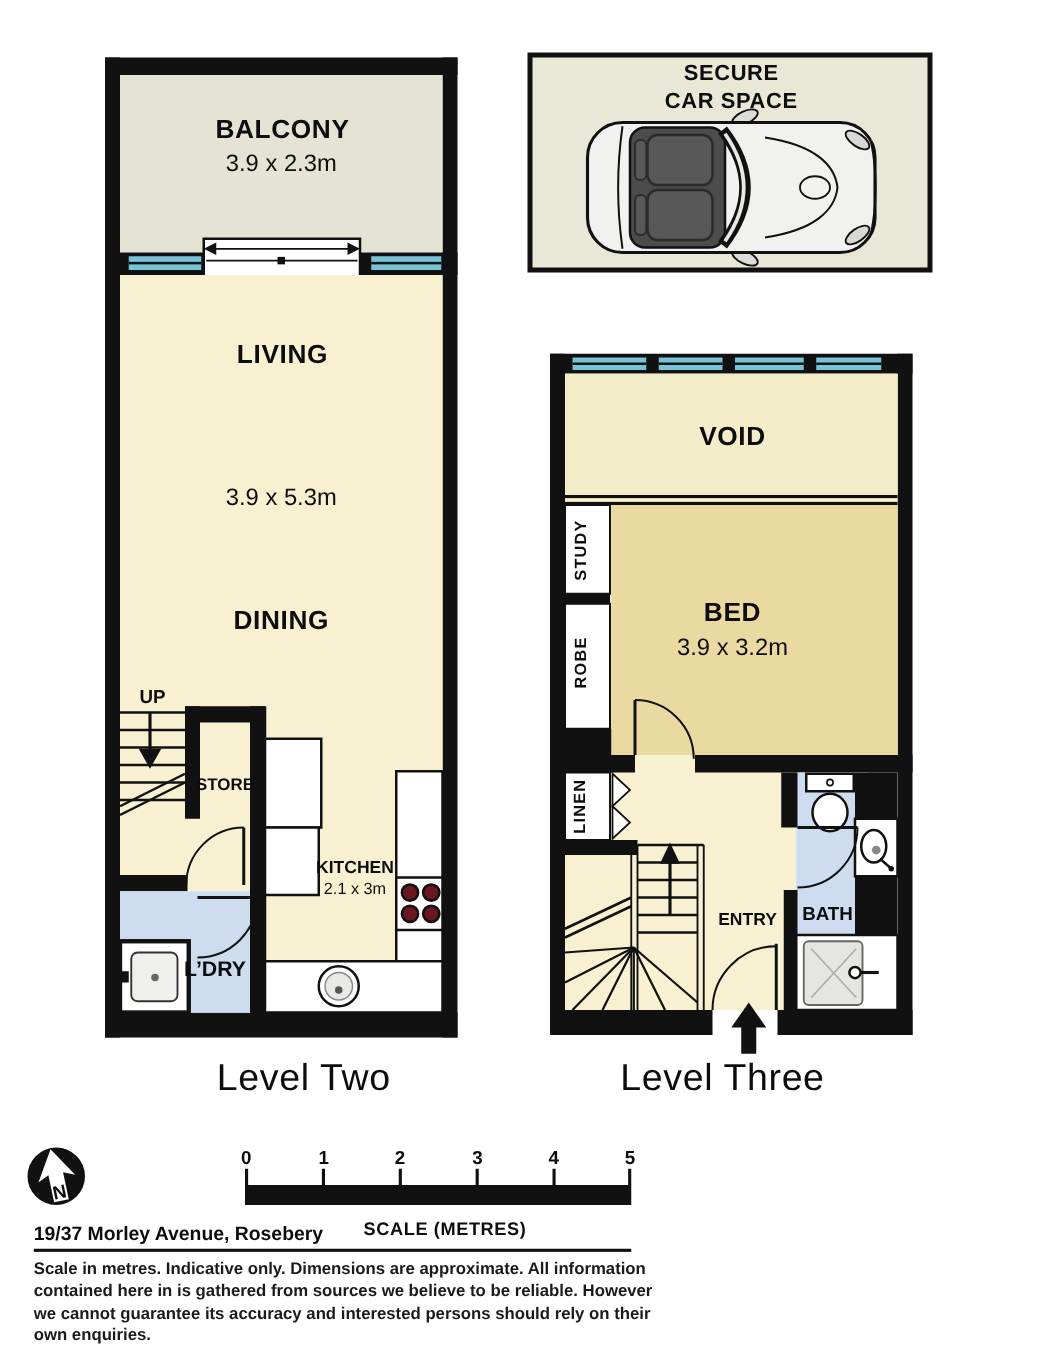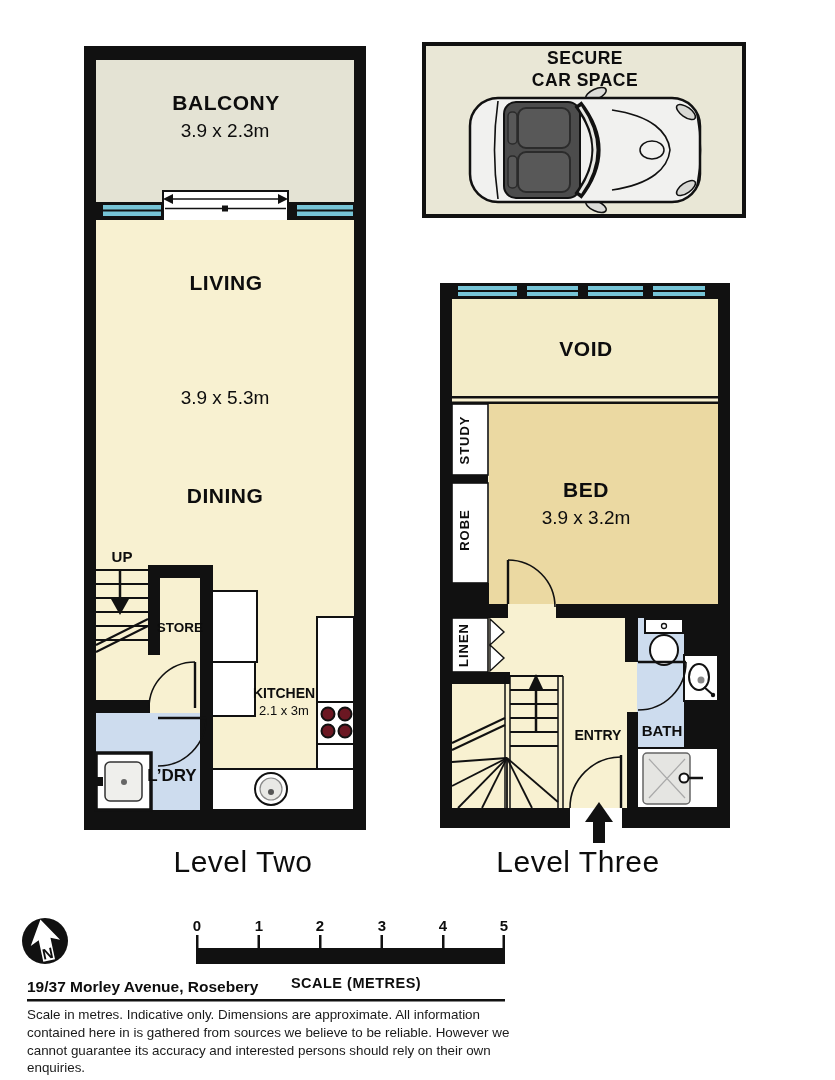--- a/index.html
+++ b/index.html
@@ -24,21 +24,21 @@
   .sm{font-size:13.5px;font-weight:bold;}
   .md{font-size:15px;font-weight:bold;}
   .ld{font-size:17px;font-weight:bold;}
   .vert{font-size:13px;font-weight:bold;letter-spacing:1px;}
   .lvl{font-size:30px;letter-spacing:.5px;}
   .num{font-size:15px;font-weight:bold;}
   .addr{font-size:15.5px;font-weight:bold;text-anchor:start;}
   .scl{font-size:14.5px;font-weight:bold;letter-spacing:.5px;}
   .cs{font-size:17.5px;font-weight:bold;letter-spacing:.5px;}
   #disclaimer{position:absolute;left:27px;top:1006px;width:508px;font-size:13.4px;
-              line-height:1.33;color:#1a1a1a;}
+              line-height:1.33;color:#1a1a1a;font-weight:bold;}
 </style>
 </head>
 <body>
 
 <div id="page">
 <svg width="835" height="1080" viewBox="0 0 835 1080">
 
   <g>
 
     <rect class="wall" x="84" y="46" width="282" height="14"></rect>

